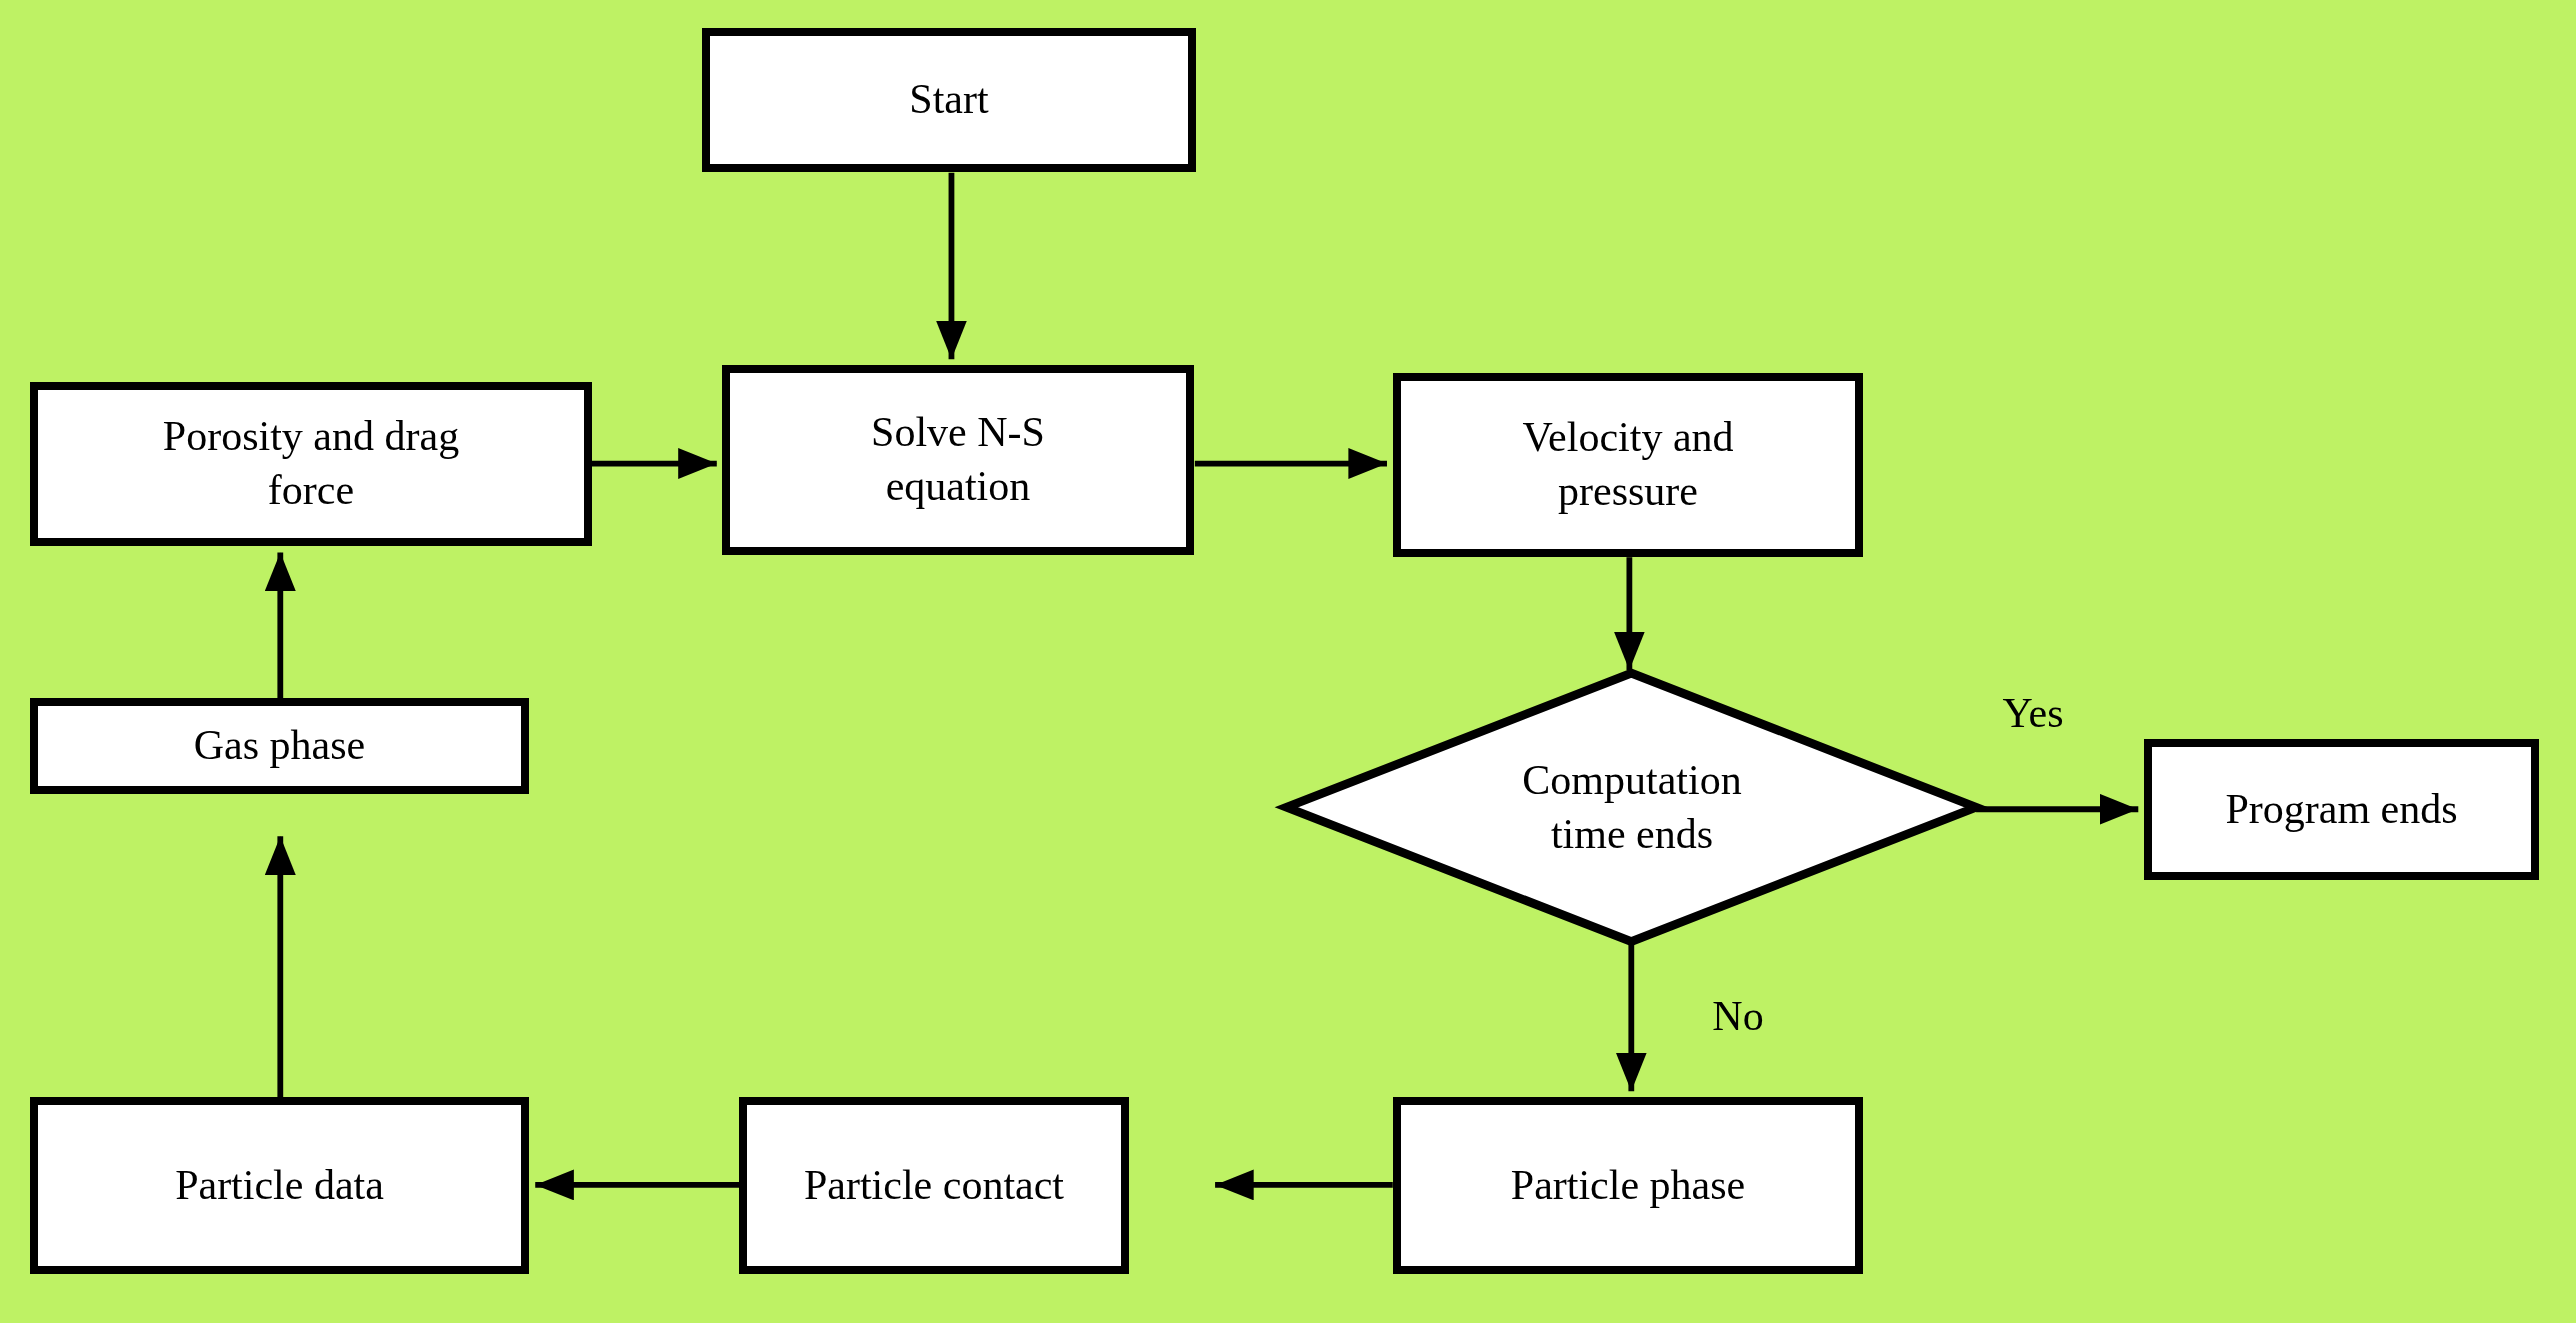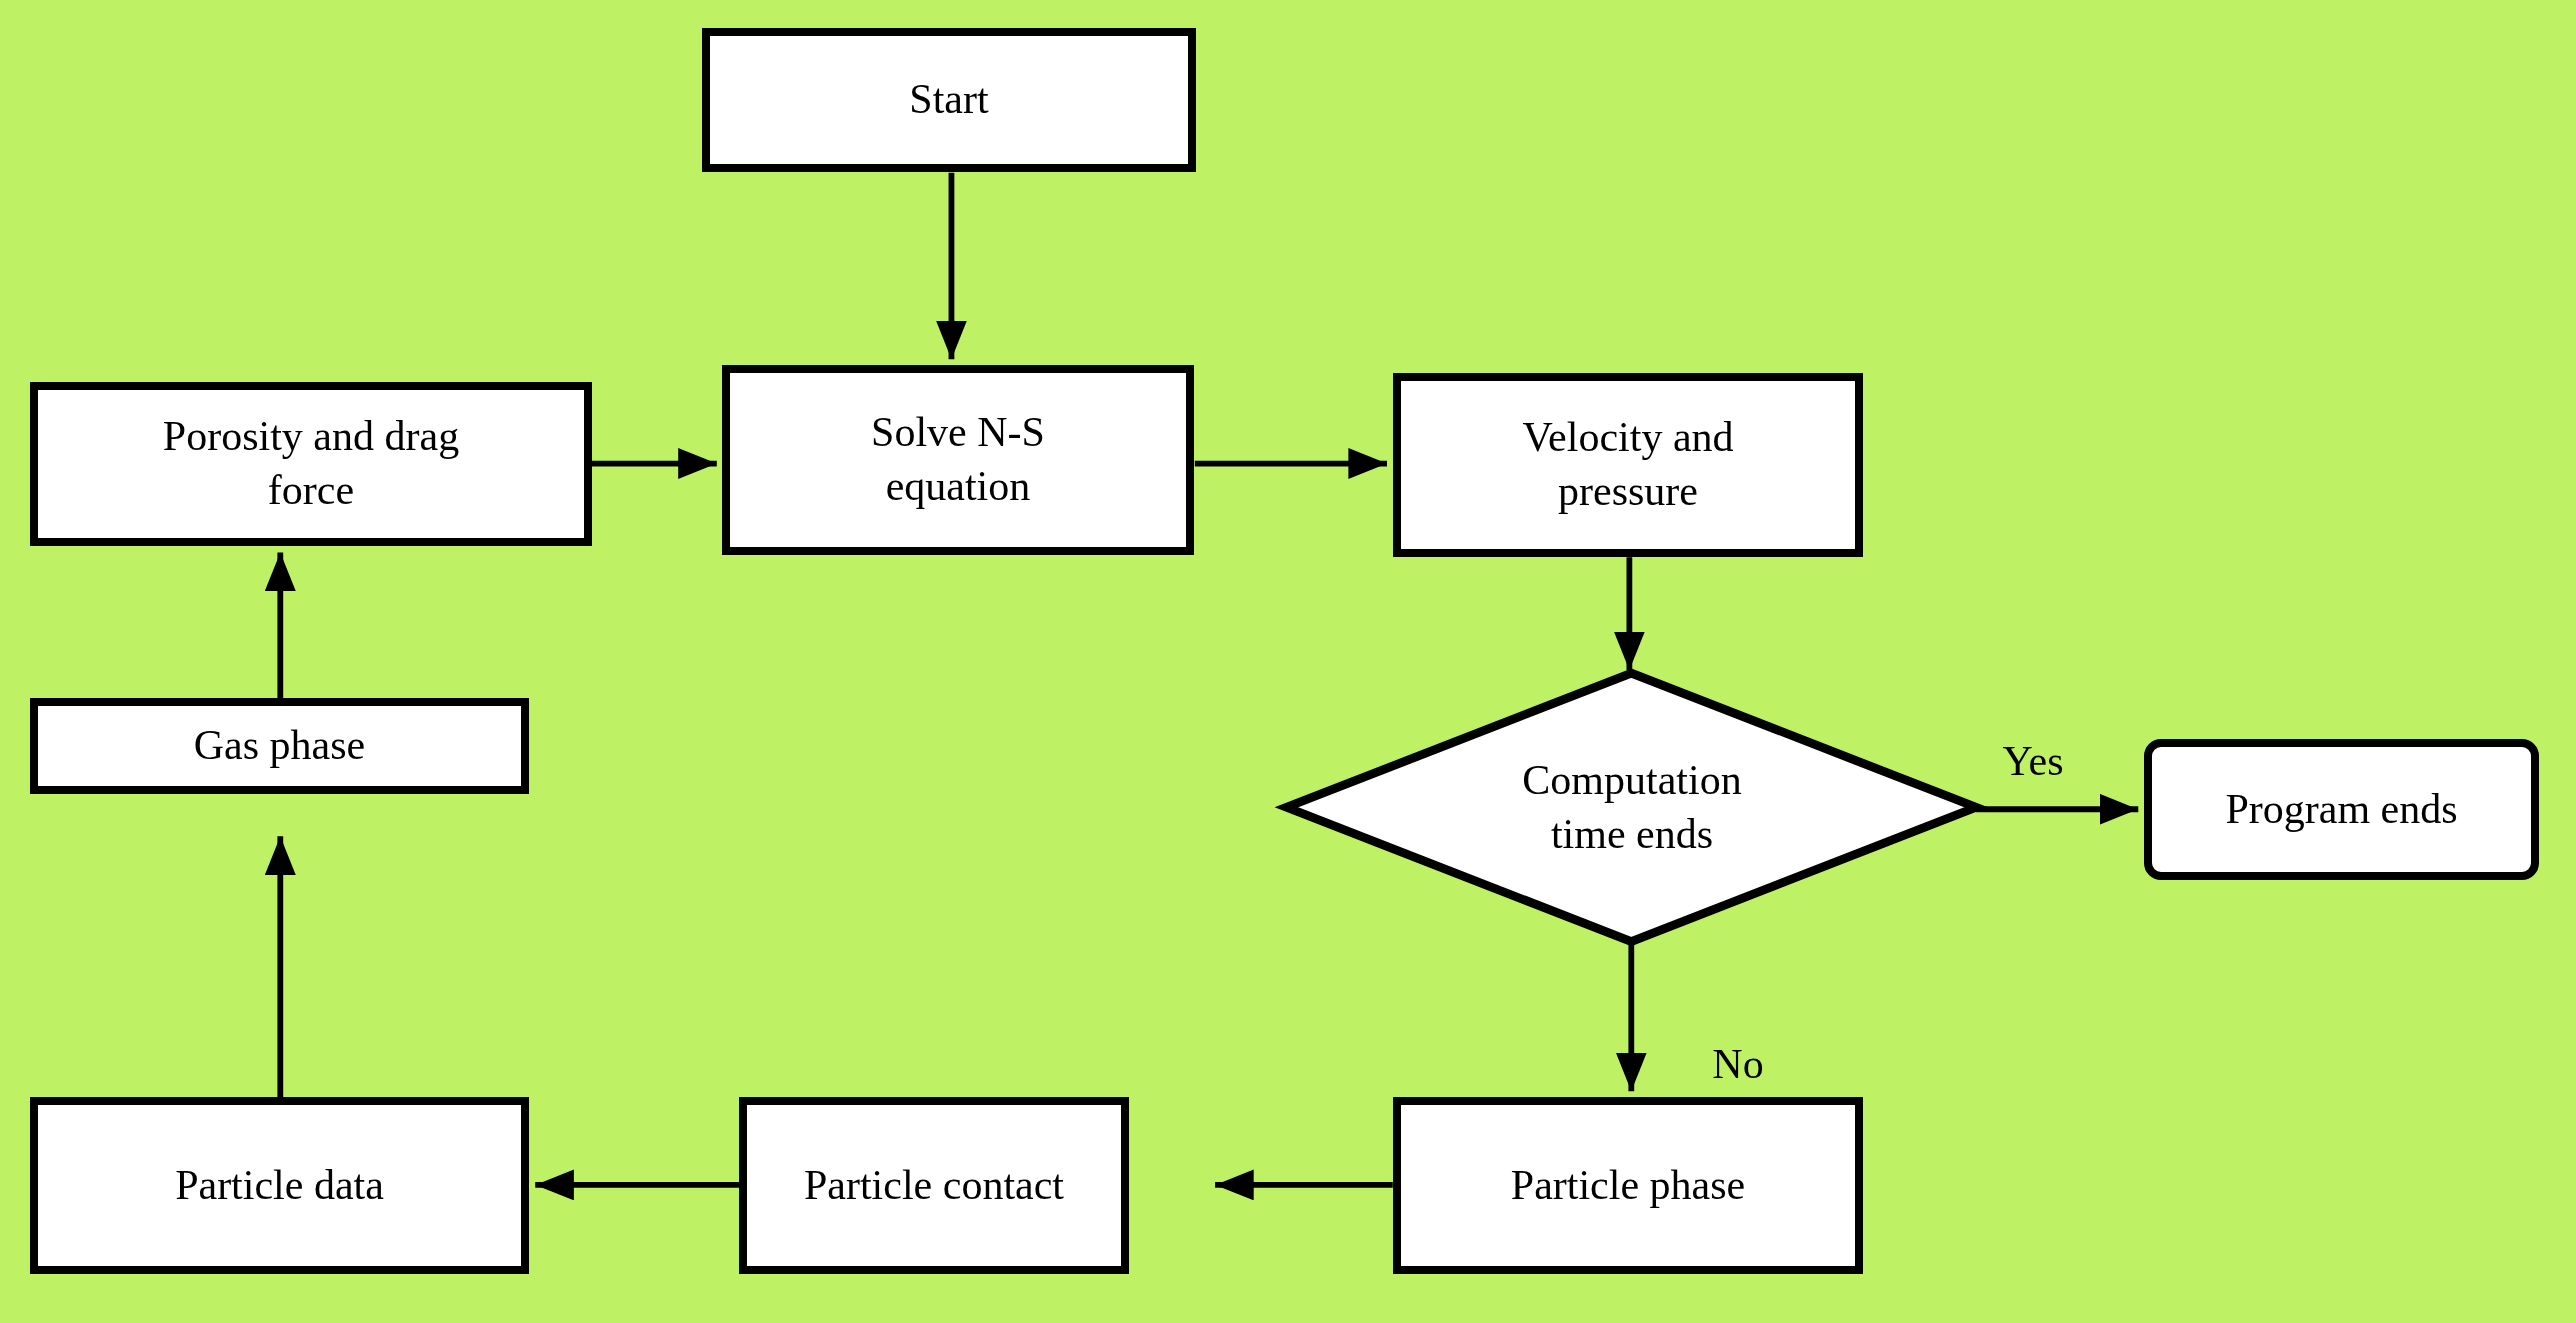--- a/index.html
+++ b/index.html
@@ -46,21 +46,20 @@
     text-align: left;
     font-size: 42px;
     line-height: 1.28;
   }
   .edge-label {
     position: absolute;
     z-index: 3;
     font-size: 42px;
     line-height: 1.2;
     text-align: center;
-    margin-top: 48px;
   }
 </style>
 </head>
 <body>
 
 <div id="canvas">
 
   <svg id="connectors" width="2576" height="1323" viewBox="0 0 2667 1370">
     <defs>
       <marker id="arrow" markerUnits="userSpaceOnUse" markerWidth="40" markerHeight="32" refX="40" refY="16" orient="auto">
@@ -102,21 +101,21 @@
     </div>
   </div>
 
   <div class="node" style="left:722px;  top:365px;  width:472px; height:190px;">
     <div>
       <span class="ln">Solve N-S</span>
       <span class="ln">equation</span>
     </div>
   </div>
 
-  <div class="node" style="left:2144px; top:739px;  width:395px; height:141px;border-radius:17px;">
+  <div class="node" style="left:2144px; top:739px;  width:395px; height:141px;">
     <div>
       <span class="ln">Program ends</span>
     </div>
   </div>
 
   <div class="node" style="left:30px;   top:698px;  width:499px; height:96px;text-align:center;">
     <div>
       <span class="ln">Gas phase</span>
     </div>
   </div>

